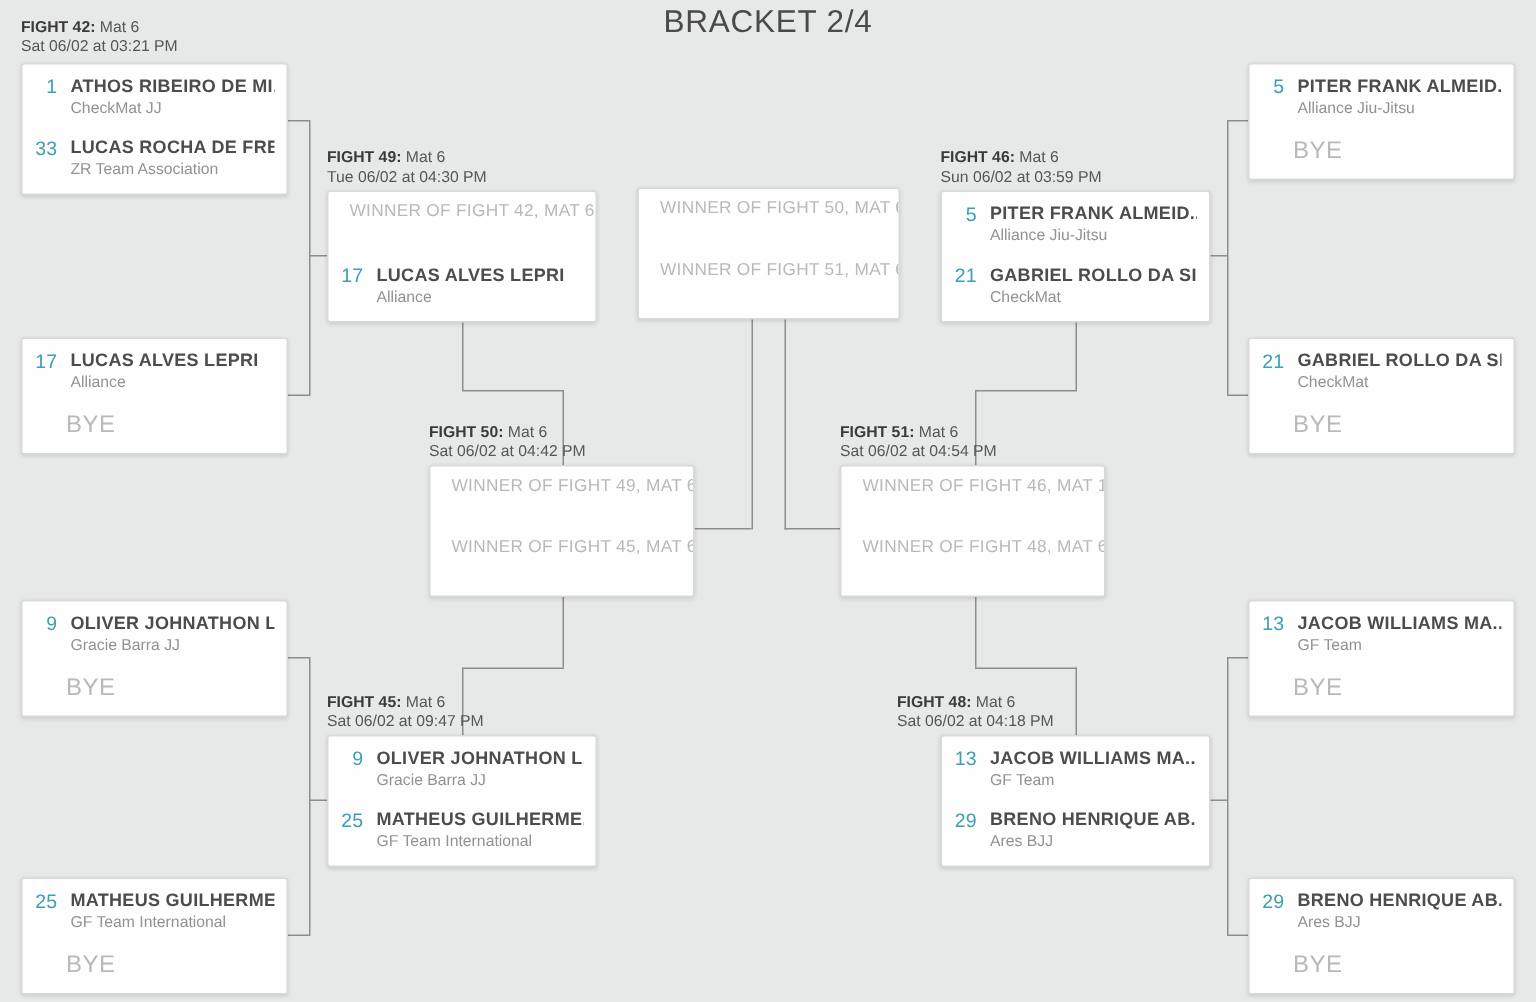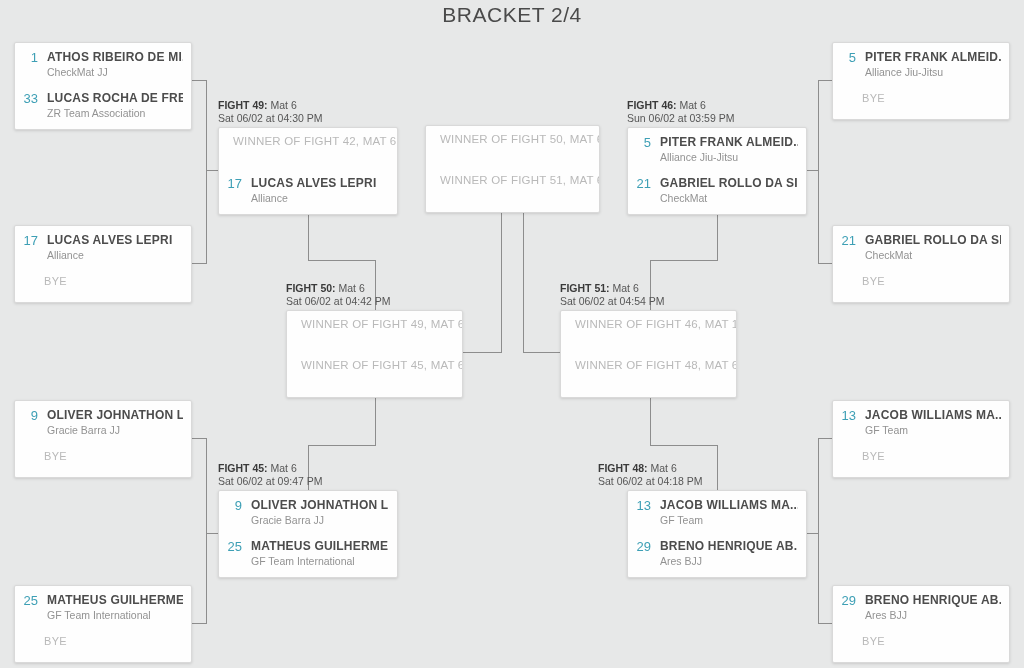--- a/index.html
+++ b/index.html
@@ -11,21 +11,21 @@
        box-shadow:0 1px 3px rgba(0,0,0,.13);padding:2px 0;box-sizing:border-box;}
   .slot{height:41px;display:flex;align-items:flex-start;padding:5px 8px 0 6px;box-sizing:border-box;overflow:hidden;}
   .seed{width:17px;min-width:17px;text-align:right;margin-right:9px;color:#3d9fb5;font-size:13px;padding-top:0;}
   .who{display:flex;flex-direction:column;overflow:hidden;}
   .cname{font-weight:bold;font-size:12px;color:#4c4c4c;white-space:nowrap;letter-spacing:.2px;}
   .team{font-size:10.5px;color:#929292;margin-top:2px;white-space:nowrap;}
   .slot.tbd{flex-direction:column;padding-left:14px;gap:42px;}
   .tbd-name{font-size:11.5px;color:#b9b9b9;white-space:nowrap;letter-spacing:.2px;}
   .tbd-dash{font-size:11.5px;color:#b9b9b9;margin-top:4px;}
   .slot.bye{height:31px;padding-left:29px;}
-  .bye-text{font-size:11px;color:#b9b9b9;padding-top:1px;letter-spacing:.3px;}
+  .bye-text{font-size:16px;color:#b9b9b9;padding-top:1px;letter-spacing:.3px;}
   .mlabel{position:absolute;font-size:10.5px;color:#565656;line-height:1.28;white-space:nowrap;}
   .mlabel b{color:#3a3a3a;}
 </style>
 </head>
 <body>
 
 <div id="stage">
 
   <div class="title">BRACKET 2/4</div>
 
@@ -55,23 +55,27 @@
   <div class="ln" style="left:717px;top:445px;width:1px;height:45px"></div>
   <div class="ln" style="left:818px;top:80px;width:14px;height:1px"></div>
   <div class="ln" style="left:818px;top:263px;width:14px;height:1px"></div>
   <div class="ln" style="left:818px;top:80px;width:1px;height:184px"></div>
   <div class="ln" style="left:807px;top:170px;width:11px;height:1px"></div>
   <div class="ln" style="left:818px;top:438px;width:14px;height:1px"></div>
   <div class="ln" style="left:818px;top:623px;width:14px;height:1px"></div>
   <div class="ln" style="left:818px;top:438px;width:1px;height:186px"></div>
   <div class="ln" style="left:807px;top:533px;width:11px;height:1px"></div>
 
+  <div class="mlabel" style="left:14px;top:12px">
+    <div><b>FIGHT 42:</b> <span>Mat 6</span></div>
+    <div>Sat 06/02 at 03:21 PM</div>
+  </div>
   <div class="mlabel" style="left:218px;top:99px">
     <div><b>FIGHT 49:</b> <span>Mat 6</span></div>
-    <div>Sat 06/02 at 04:30 PM</div>
+    <div>Tue 06/02 at 04:30 PM</div>
   </div>
   <div class="mlabel" style="left:627px;top:99px">
     <div><b>FIGHT 46:</b> <span>Mat 6</span></div>
     <div>Sun 06/02 at 03:59 PM</div>
   </div>
   <div class="mlabel" style="left:286px;top:282px">
     <div><b>FIGHT 50:</b> <span>Mat 6</span></div>
     <div>Sat 06/02 at 04:42 PM</div>
   </div>
   <div class="mlabel" style="left:560px;top:282px">

